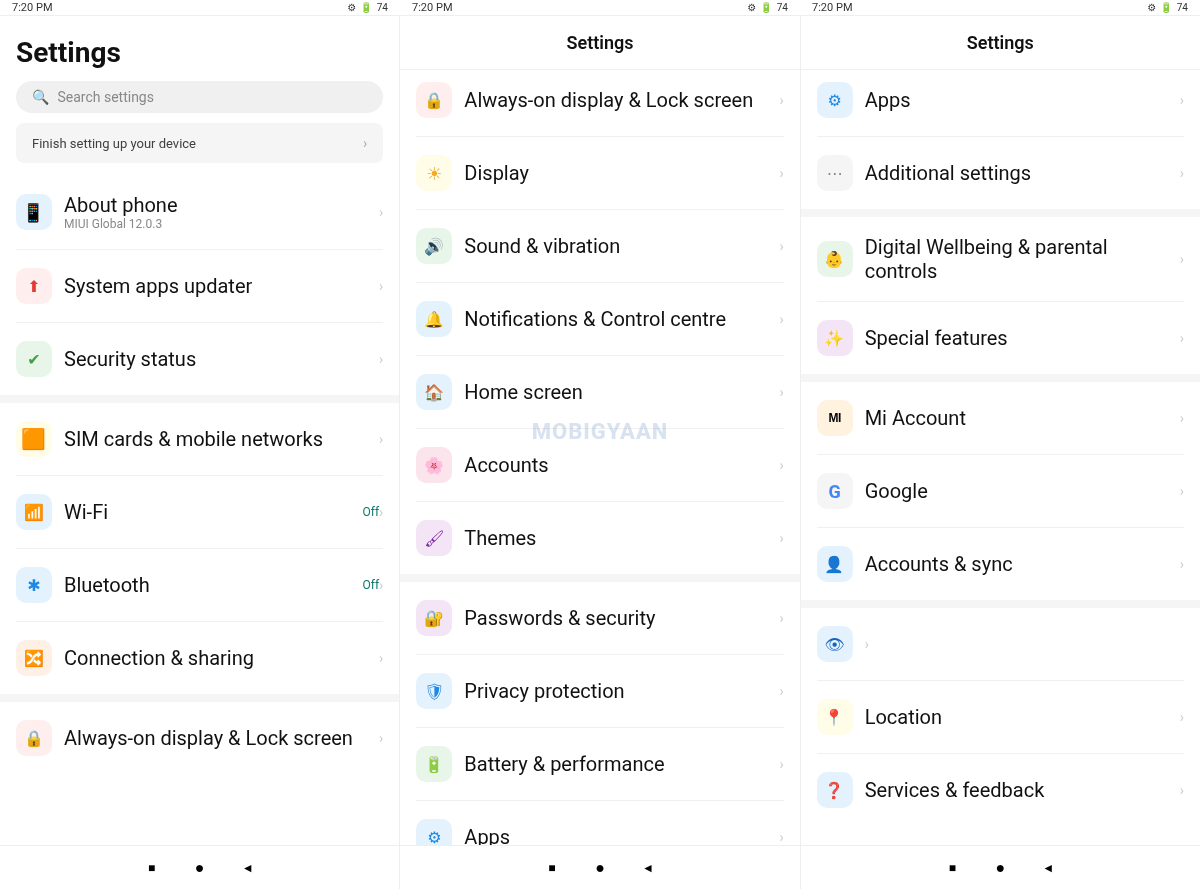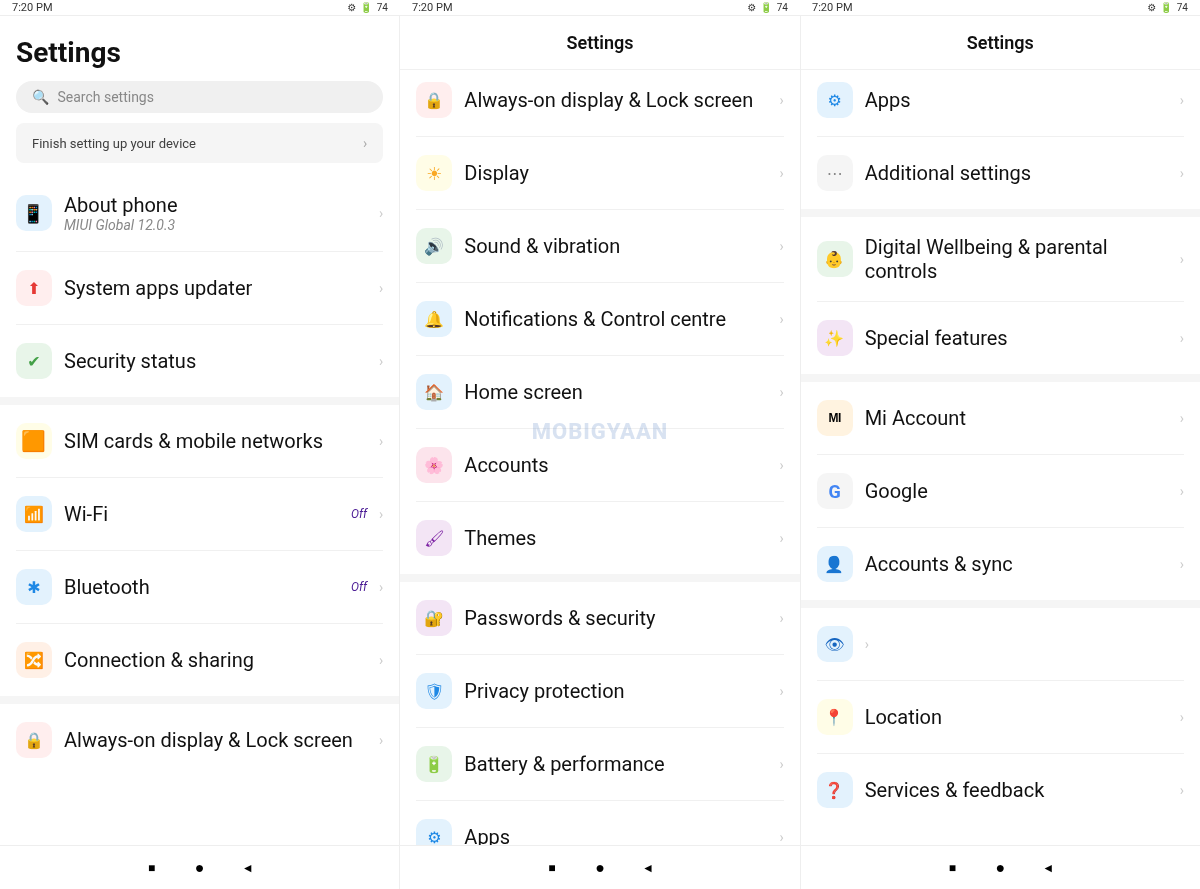--- a/index.html
+++ b/index.html
@@ -128,29 +128,27 @@
     }
 
     .settings-item-text {
       flex: 1;
     }
     .settings-item-label {
       font-size: 20px;
       color: #111;
     }
     .settings-item-sublabel {
-      font-size: 14px;
+      font-size: 12px;
       color: #888;
-      font-style: italic;
     }
     .settings-item-value {
       font-size: 12px;
-      color: #4c1d95;
-      margin-right: 12px;
-      font-style: italic;
+      color: #0f766e;
+      margin-right: 0;
     }
     .settings-item-arrow {
       color: #ccc;
       font-size: 14px;
     }
 
     .divider {
       height: 1px;
       background: #f0f0f0;
       margin: 6px 16px;

